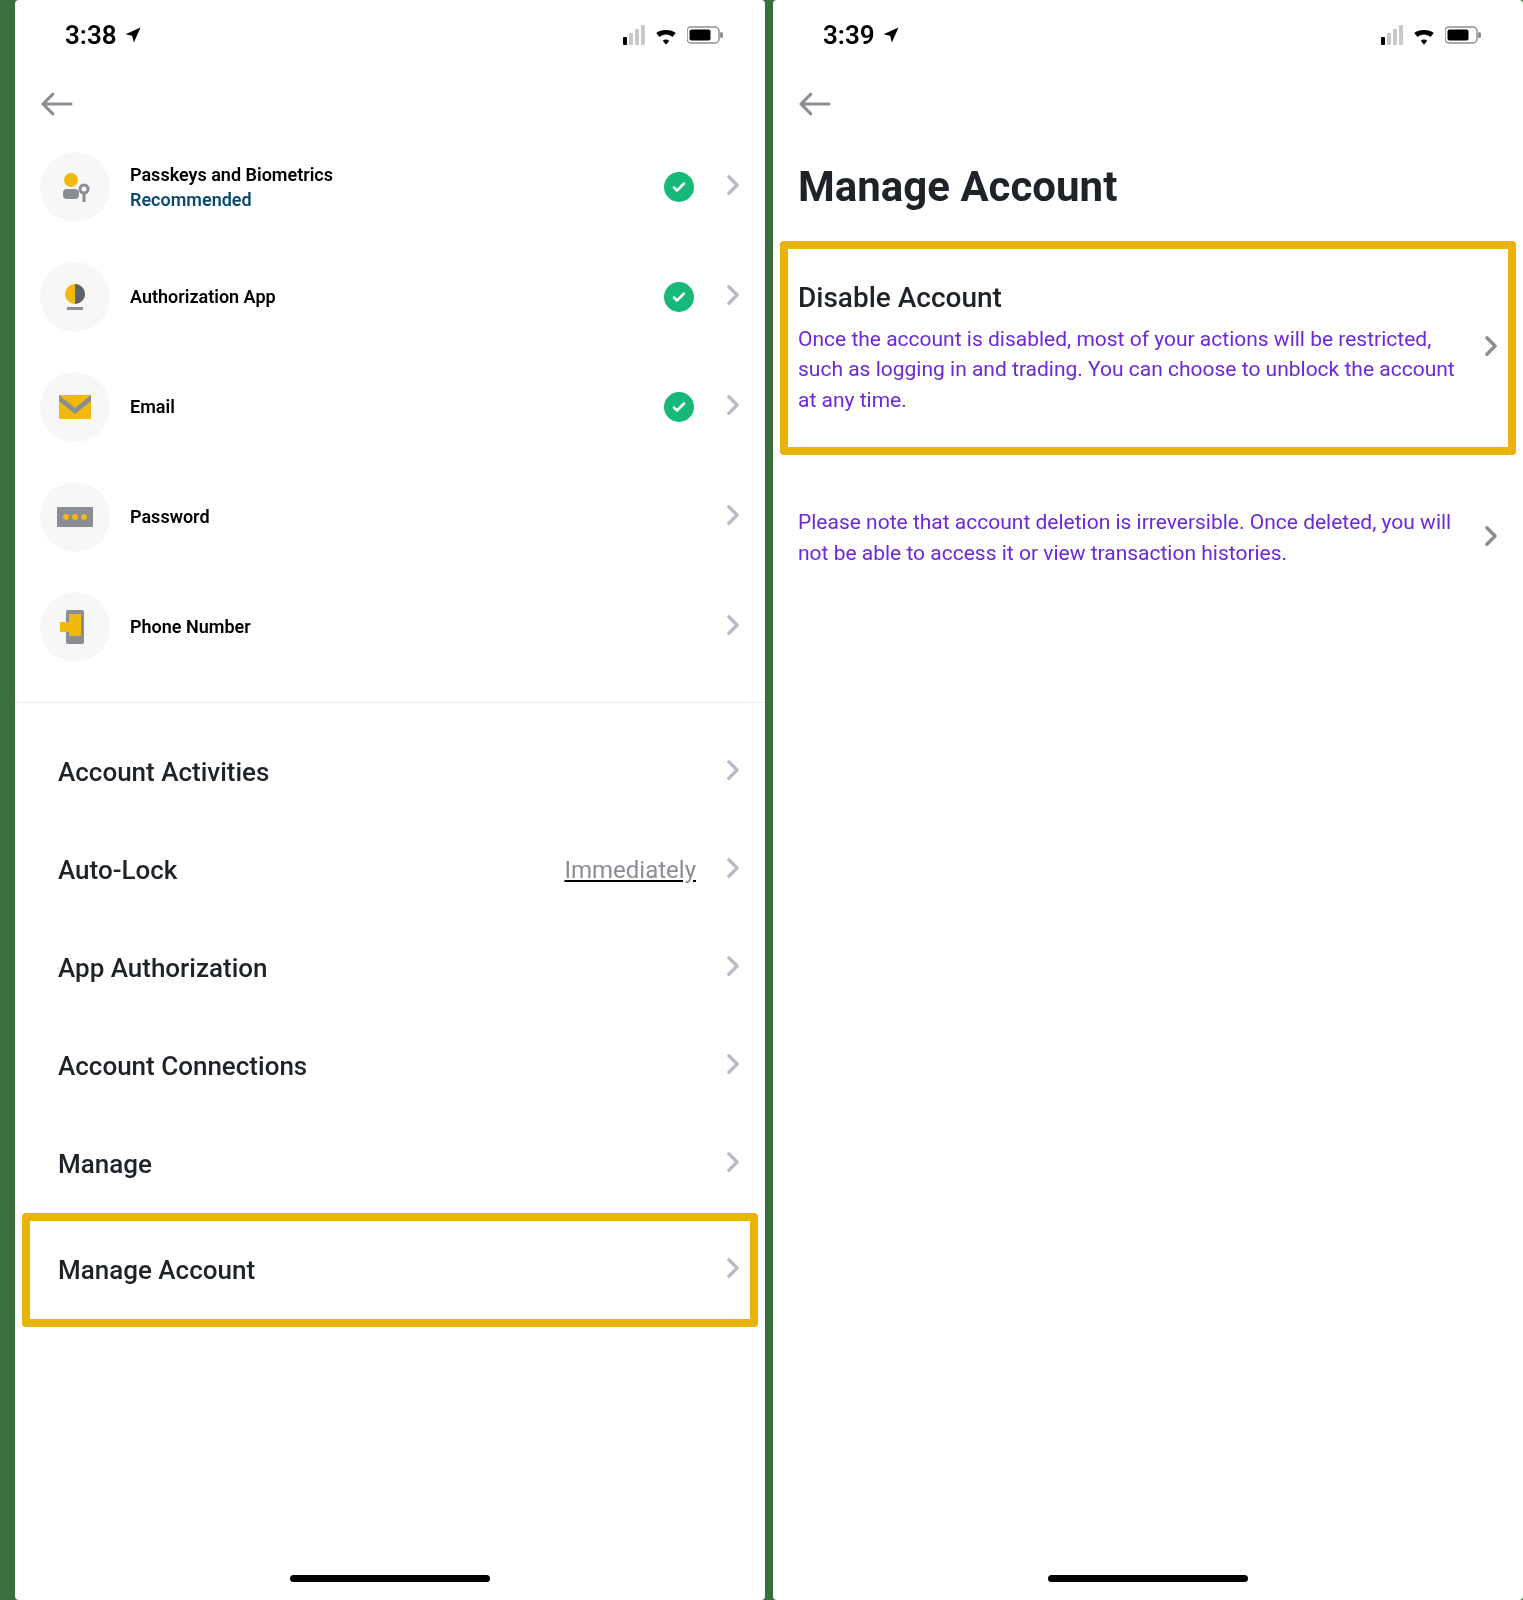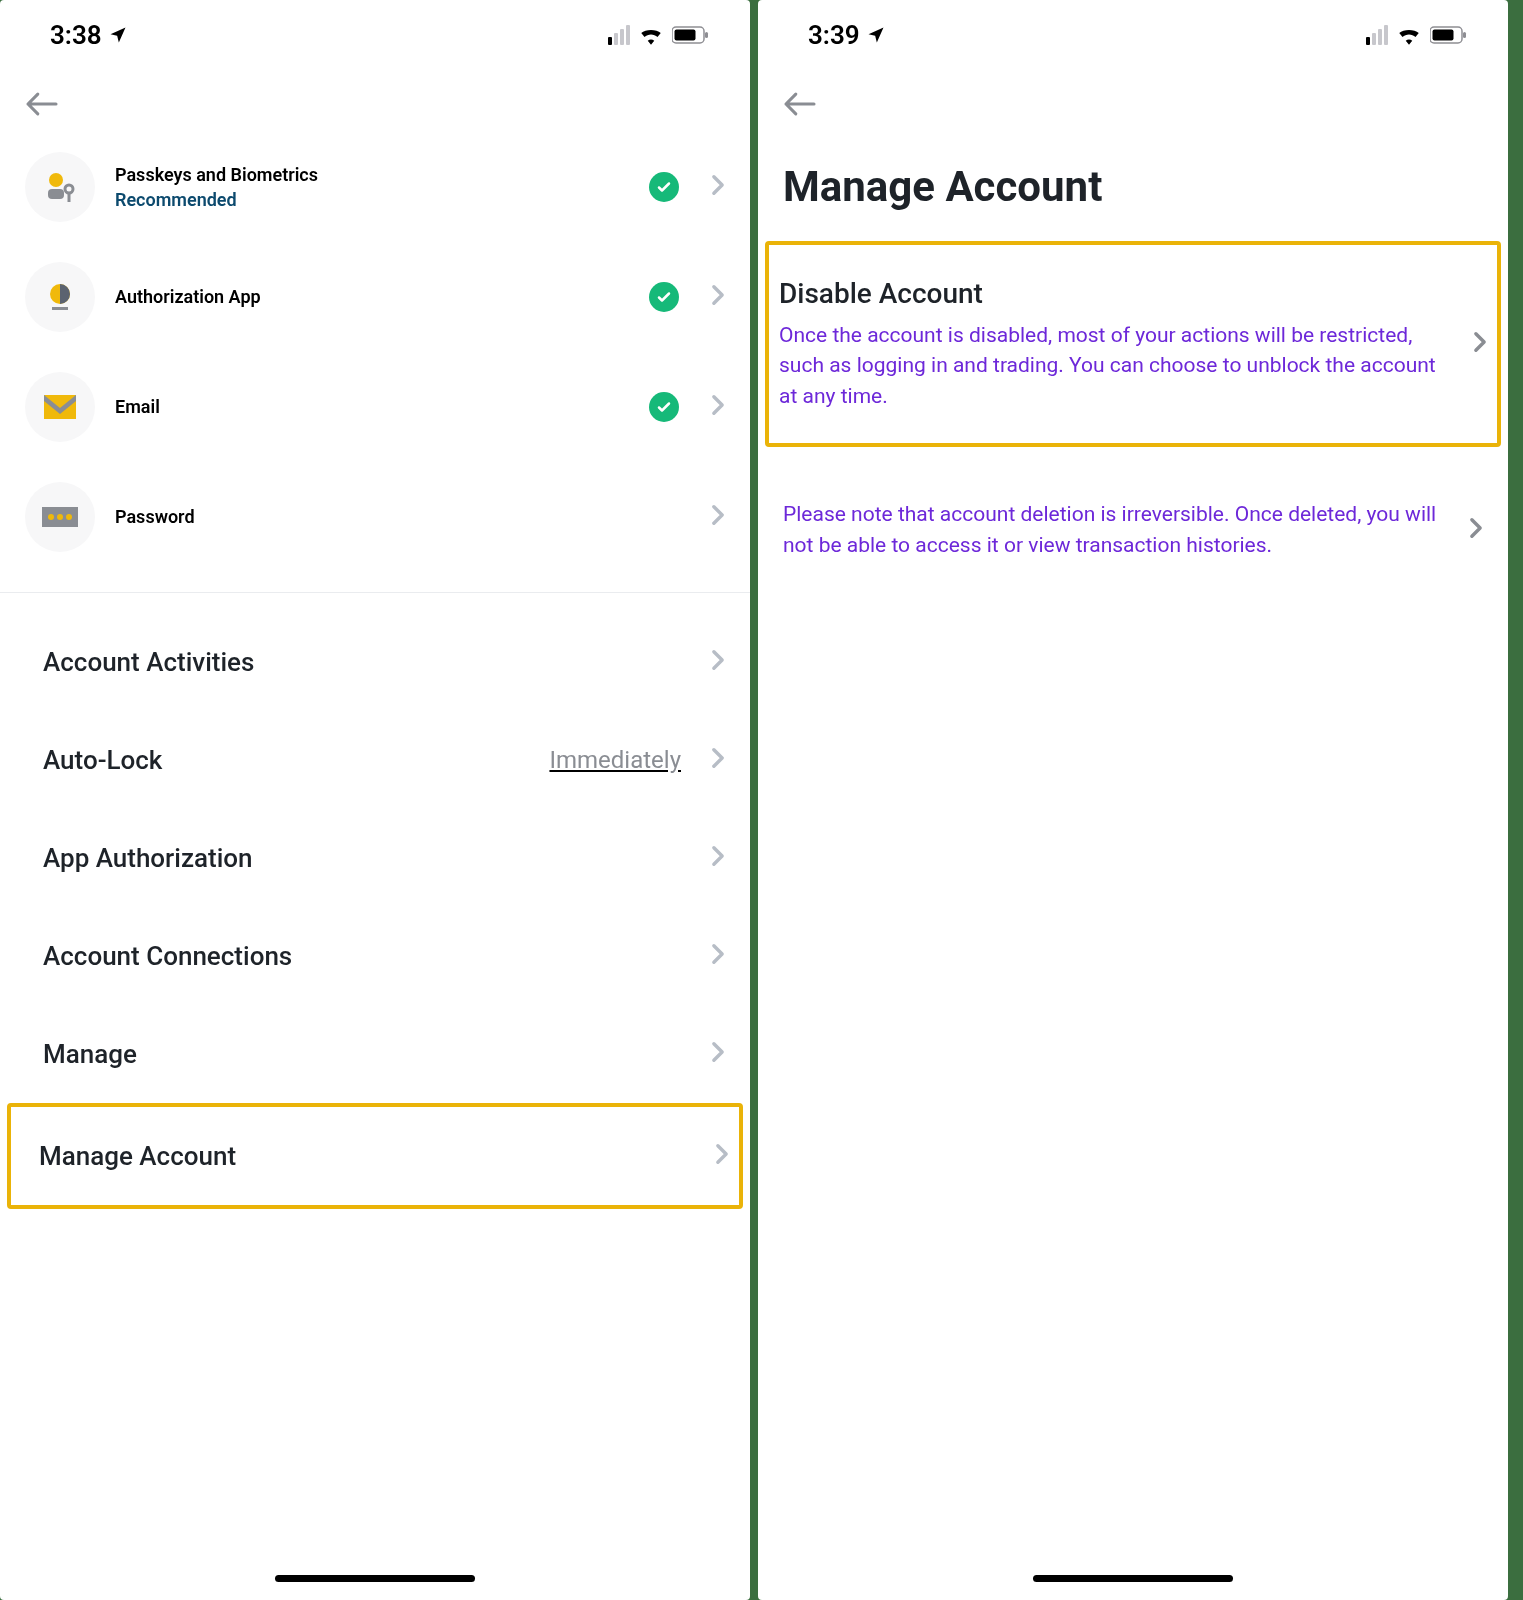--- a/index.html
+++ b/index.html
@@ -7,20 +7,21 @@
     font-family: -apple-system, BlinkMacSystemFont, "Segoe UI", Roboto, Helvetica, Arial, sans-serif;
     background: #3b6e3f;
     display: flex;
     justify-content: center;
     padding: 0;
   }
   .cols {
     display: flex;
     gap: 8px;
     width: 1523px;
+    justify-content: flex-end;
   }
   .phone {
     background: #fff;
     width: 750px;
     height: 1600px;
     position: relative;
     overflow: hidden;
     border-radius: 4px;
   }
   .status-bar {
@@ -66,21 +67,21 @@
   }
   .chev { color:#b7bdc6; flex-shrink:0; margin-left:12px;}
   .divider { height: 1px; background:#eaecef; margin: 20px -25px; }
   .plain-item {
     display:flex; align-items:center; justify-content:space-between;
     padding: 34px 0;
   }
   .plain-title { font-size: 26px; font-weight:500; color:#1e2329;margin-left:18px;}
   .plain-right { display:flex; align-items:center; gap:18px;text-decoration:underline;}
   .plain-value { font-size: 24px; color:#8a8d93; }
-  .highlight-red { border: 4px solid #eab308; border-radius: 4px; }
+  .highlight-red { border: 8px solid #eab308; border-radius: 4px; }
   .highlight-wrap-left { margin: 0 -18px; padding: 0 10px; }
   .home-indicator {
     position:absolute; bottom: 18px; left:50%; transform:translateX(-50%);
     width: 200px; height:7px; background:#000; border-radius:4px;
   }
   
   .page-title { font-size: 42px; font-weight:700; color:#1e2329; padding: 30px 0 30px 0;}
   .card {
     padding: 22px 0;
   }
@@ -206,20 +207,35 @@
             </svg>
         </div>
         <div class="item-main">
           <div class="item-title">Password</div>
         </div>
         <span class="chev"><svg width="14" height="22" viewBox="0 0 10 16" fill="none" stroke="#b7bdc6" stroke-width="2.5" stroke-linecap="round" stroke-linejoin="round">
               <path d="M2 2l6 6-6 6"></path>
             </svg></span>
       </div>
 
+      <div class="sec-item">
+        <div class="icon-circle">
+          <svg width="30" height="38" viewBox="0 0 30 38">
+              <rect x="6" y="2" width="18" height="34" rx="2" fill="#8a8d93"></rect>
+              <rect x="9" y="6" width="12" height="22" fill="#f0b90b"></rect>
+              <rect x="0" y="14" width="14" height="10" fill="#f0b90b"></rect>
+            </svg>
+        </div>
+        <div class="item-main">
+          <div class="item-title">Phone Number</div>
+        </div>
+        <span class="chev"><svg width="14" height="22" viewBox="0 0 10 16" fill="none" stroke="#b7bdc6" stroke-width="2.5" stroke-linecap="round" stroke-linejoin="round">
+              <path d="M2 2l6 6-6 6"></path>
+            </svg></span>
+      </div>
 
       <div class="divider"></div>
 
       <div class="plain-item">
         <div class="plain-title">Account Activities</div>
         <div class="plain-right">
             <span class="chev"><svg width="14" height="22" viewBox="0 0 10 16" fill="none" stroke="#b7bdc6" stroke-width="2.5" stroke-linecap="round" stroke-linejoin="round">
                 <path d="M2 2l6 6-6 6"></path>
               </svg></span>
           </div>

